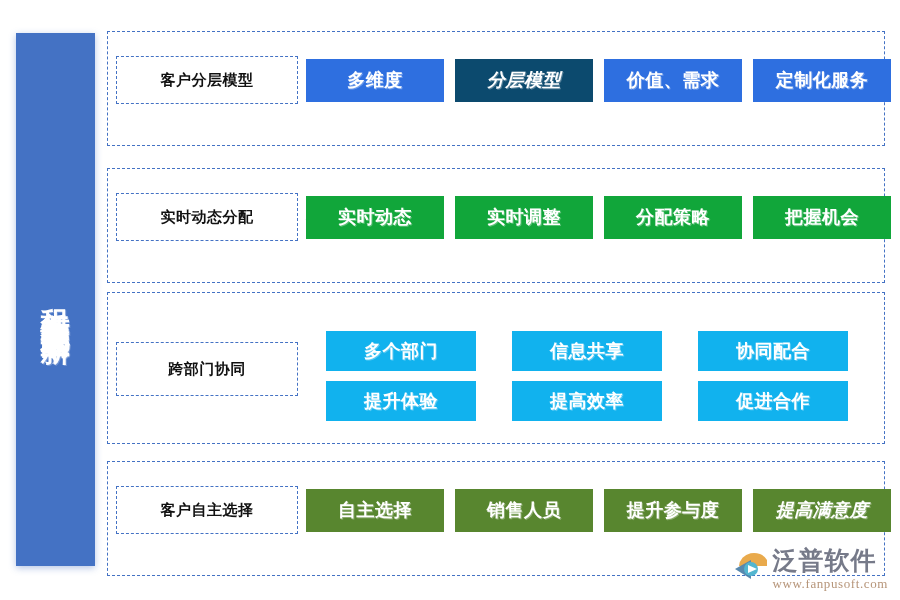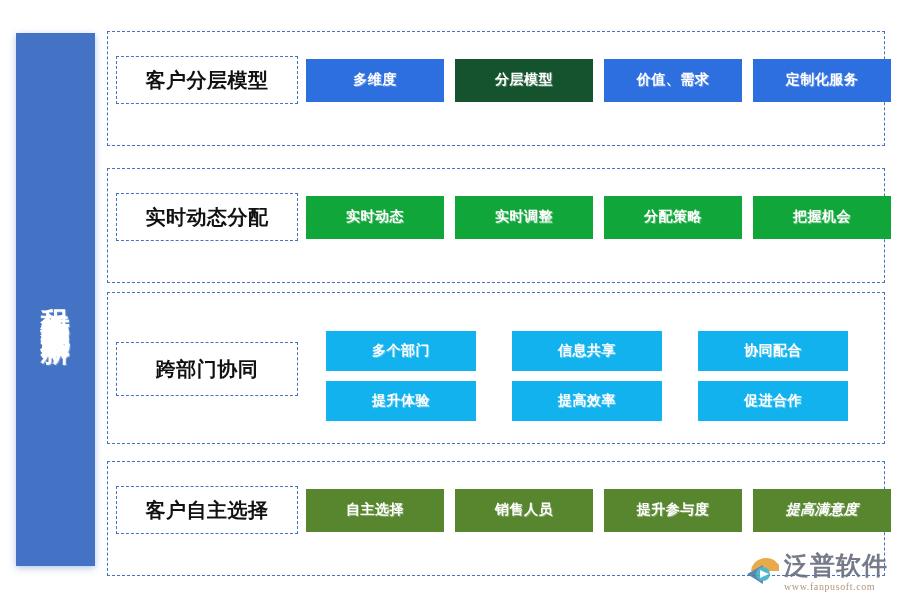--- a/index.html
+++ b/index.html
@@ -67,21 +67,21 @@
   .label-box {
     position: absolute;
     border: 1.5px dashed #4472c4;
     box-sizing: border-box;
     background: #ffffff;
     display: flex;
     align-items: center;
     justify-content: center;
     color: #111111;
     font-weight: bold;
-    font-size: 20px;
+    font-size: 15px;
     letter-spacing: 0.5px;
     font-family: "DejaVu Sans", "Liberation Sans", sans-serif;
     white-space: nowrap;
   }
   .g1 .label-box, .g2 .label-box, .g4 .label-box {
     left: 8px;  top: 24px;  width: 182px; height: 48px;
   }
   .g3 .label-box {
     left: 8px;  top: 49px;  width: 182px; height: 54px; text-align: center;
   }
@@ -97,21 +97,21 @@
     top: 24px;
     height: 48px;
     gap: 11px;
   }
   .chip {
     display: flex;
     align-items: center;
     justify-content: center;
     color: #ffffff;
     font-weight: bold;
-    font-size: 14px;
+    font-size: 18px;
     letter-spacing: 0.5px;
     white-space: nowrap;
     font-family: "DejaVu Sans", "Liberation Sans", sans-serif;
     text-shadow: 1px 1px 0 rgba(255,255,255,0.30);
     box-sizing: border-box;
   }
   .chips.single .chip {
     width: 138px;
     height: 43px;
   }
@@ -155,21 +155,21 @@
   }
   .wm-name {
     font-size: 25px;
     font-weight: bold;
     color: #6b6f80;
     line-height: 1;
     letter-spacing: 1px;
     font-family: "DejaVu Sans", "Liberation Sans", sans-serif;
   }
   .wm-url {
-    font-size: 10px;
+    font-size: 13px;
     color: #b08c6e;
     letter-spacing: 0.6px;
     margin-top: 3px;
     font-family: "Liberation Serif", "DejaVu Serif", serif;
   }
 
   
   .wm-faint {
     position: absolute;
     left: 196px;
@@ -187,21 +187,21 @@
 <div id="canvas">
 
   <div class="sidebar">
     <div class="sidebar-title">租赁行业客户分配管理的革新</div>
   </div>
 
   <div class="group g1">
     <div class="label-box">客户分层模型</div>
     <div class="chips single">
       <div class="chip" style="background: rgb(46, 111, 224);">多维度</div>
-      <div class="chip" style="background: #14532d;">分层模型</div>
+      <div class="chip" style="background: #0c4a6e; font-style: italic;">分层模型</div>
       <div class="chip" style="background: rgb(46, 111, 224);">价值、需求</div>
       <div class="chip" style="background: rgb(46, 111, 224);">定制化服务</div>
     </div>
   </div>
 
   <div class="group g2">
     <div class="label-box">实时动态分配</div>
     <div class="wm-faint">
       <div class="wm-mark">
         <svg viewBox="0 0 36 34" width="20" height="19" aria-hidden="true">

